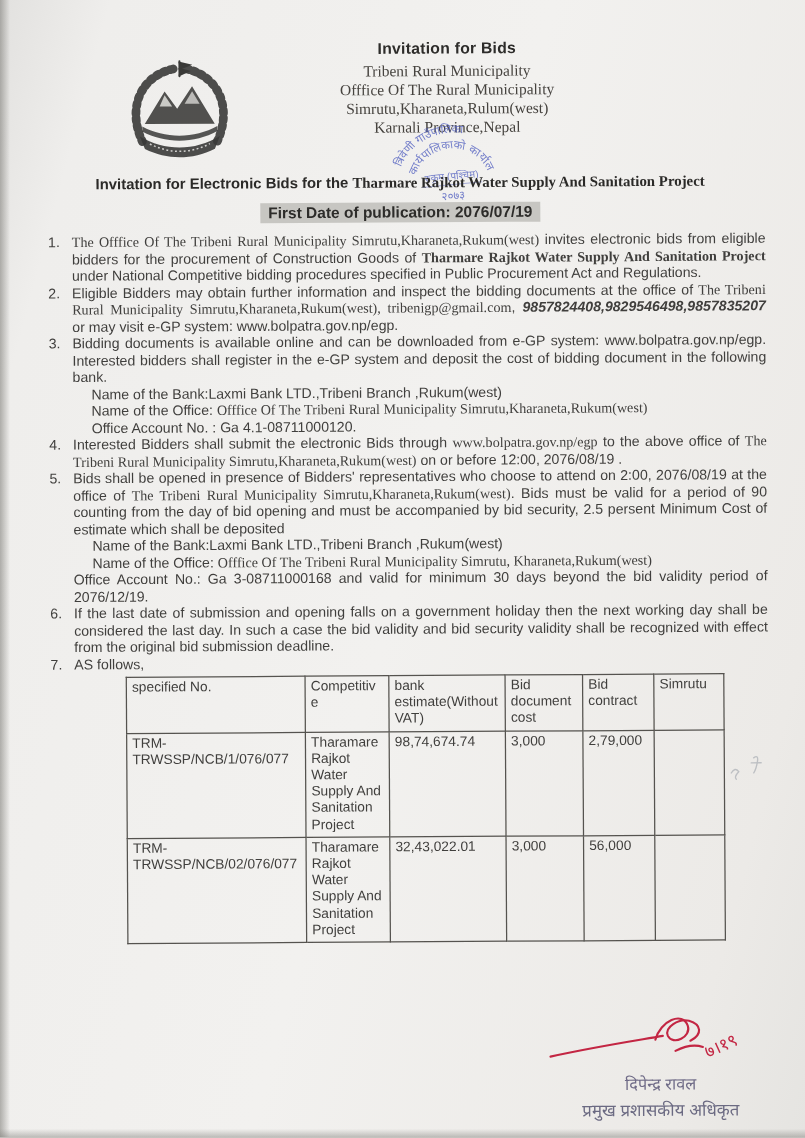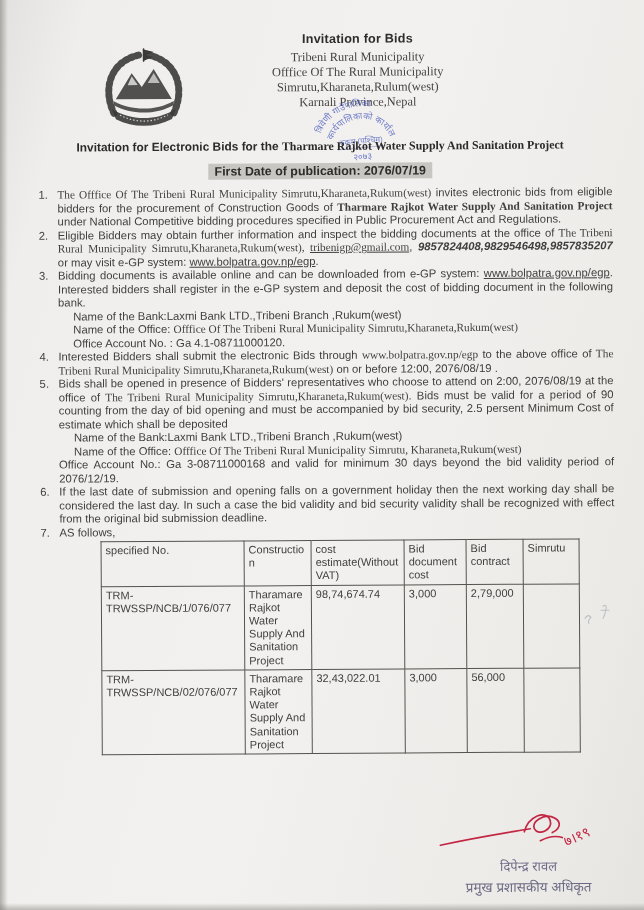--- a/index.html
+++ b/index.html
@@ -26,21 +26,21 @@
   .title-serif{font-family:"Liberation Serif",serif;}
 
   .pub{position:absolute;top:161px;left:0;width:644px;text-align:center;}
   .pub span{background:#c7c6c2;font-weight:bold;font-size:12.4px;padding:1px 6px;color:#2d2c2a;}
 
   .list{position:absolute;top:187px;left:40px;width:574px;margin:0;padding:0;
         font-size:11.3px;line-height:13.5px;text-align:justify;list-style:none;counter-reset:it;color:#403f3d;}
   .list>li{position:relative;padding-left:19px;counter-increment:it;}
   .list>li::before{content:counter(it) ".";position:absolute;left:0;top:0;}
   .serif{font-family:"Liberation Serif",serif;}
-  .ul{text-decoration:underline;}
+  .ul{}
   .phones{font-weight:bold;font-style:italic;}
   .bold-serif{font-family:"Liberation Serif",serif;font-weight:bold;}
   .sub{margin-left:15px;text-align:left;}
   .sub0{margin-left:0;text-align:justify;}
 
   .tbl-wrap{margin:2px 0 0 41px;text-align:left;}
   table{border-collapse:collapse;width:478px;table-layout:fixed;font-size:11px;line-height:13.2px;}
   th,td{border:1px solid #55534f;padding:2px 4px;vertical-align:top;font-weight:normal;
         text-align:left;overflow-wrap:anywhere;color:#403f3d;}
 
@@ -147,22 +147,22 @@
               <col style="width:143px">
                 <col style="width:67px">
                 <col style="width:93px">
               <col style="width:62px">
                 <col style="width:57px">
                 <col style="width:56px">
             </colgroup>
             <tbody>
                 <tr>
               <th>specified No.</th>
-              <th>Construction</th>
-              <th>cost estimate(Without VAT)</th>
+              <th>Competitive</th>
+              <th>bank estimate(Without VAT)</th>
               <th>Bid document cost</th>
               <th>Bid contract</th>
               <th>Simrutu</th>
             </tr>
             <tr>
               <td>TRM-TRWSSP/NCB/1/076/077</td>
               <td>Tharamare Rajkot Water Supply And Sanitation Project</td>
               <td>98,74,674.74</td>
               <td>3,000</td>
               <td>2,79,000</td>

